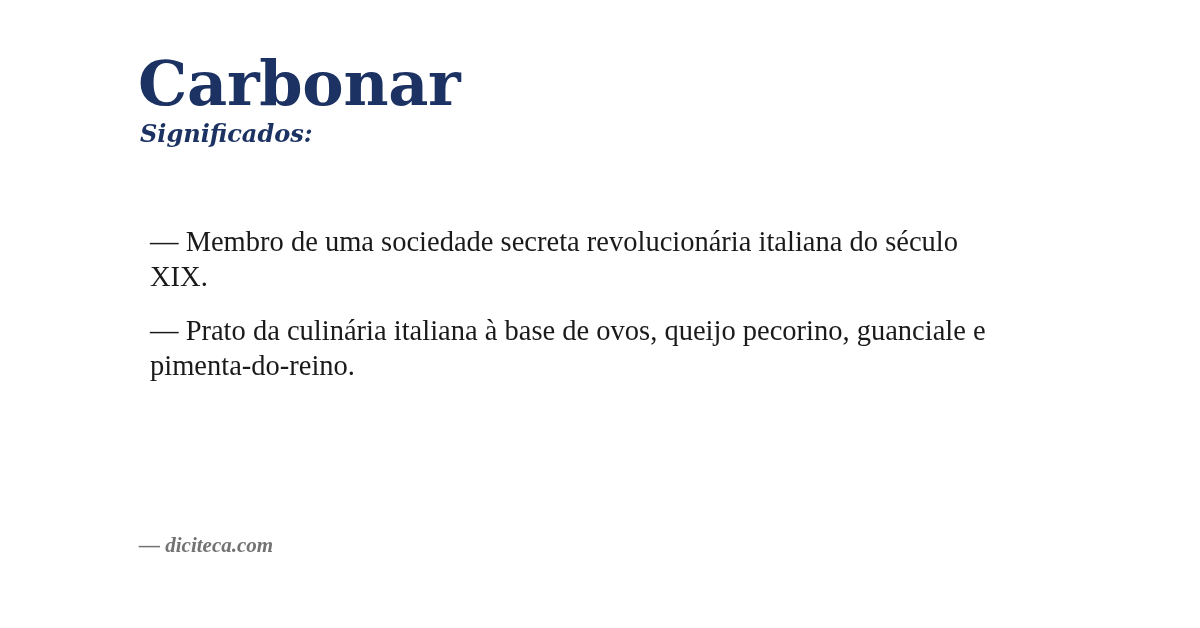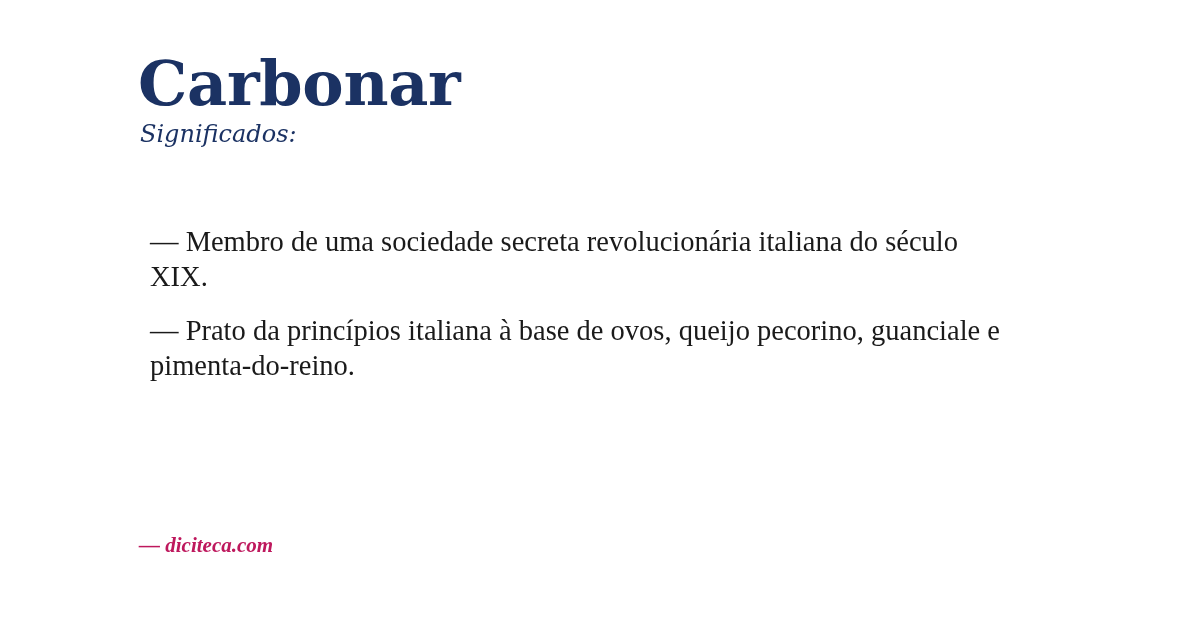--- a/index.html
+++ b/index.html
@@ -38,21 +38,21 @@
     color: #1b3263;
     letter-spacing: -0.3px;
     margin: 0;
     padding: 0;
     white-space: nowrap;
   }
 
   .entry-subtitle {
     font-family: "DejaVu Serif", "Liberation Serif", serif;
     font-size: 24px;
-    font-weight: 400;
+    font-weight: 700;
     font-style: italic;
     color: #1b3263;
     margin: 6px 0 0 2px;
     padding: 0;
     line-height: 1.1;
   }
 
   .definitions {
     list-style: none;
     margin: 12px;
@@ -83,21 +83,21 @@
   }
 
   .source {
     position: absolute;
     left: 139px;
     top: 533px;
     font-family: "Liberation Serif", "DejaVu Serif", serif;
     font-size: 21px;
     font-weight: 700;
     font-style: italic;
-    color: #be185d;
+    color: #737373;
     line-height: 1.2;
     white-space: nowrap;
   }
 </style>
 </head>
 <body>
 
 <div class="card">
 
   <div class="content">
@@ -105,21 +105,21 @@
     <div class="entry-subtitle">Significados:</div>
   </div>
 
   <ul class="definitions">
     <li class="definition-item">
       <span class="dash">—</span>
       <span>Membro de uma sociedade secreta revolucionária italiana do século XIX.</span>
     </li>
     <li class="definition-item">
       <span class="dash">—</span>
-      <span>Prato da princípios italiana à base de ovos, queijo pecorino, guanciale e pimenta-do-reino.</span>
+      <span>Prato da culinária italiana à base de ovos, queijo pecorino, guanciale e pimenta-do-reino.</span>
     </li>
   </ul>
 
   <div class="source">
     <span>—</span>
     <span>diciteca.com</span>
   </div>
 
 </div>
 

